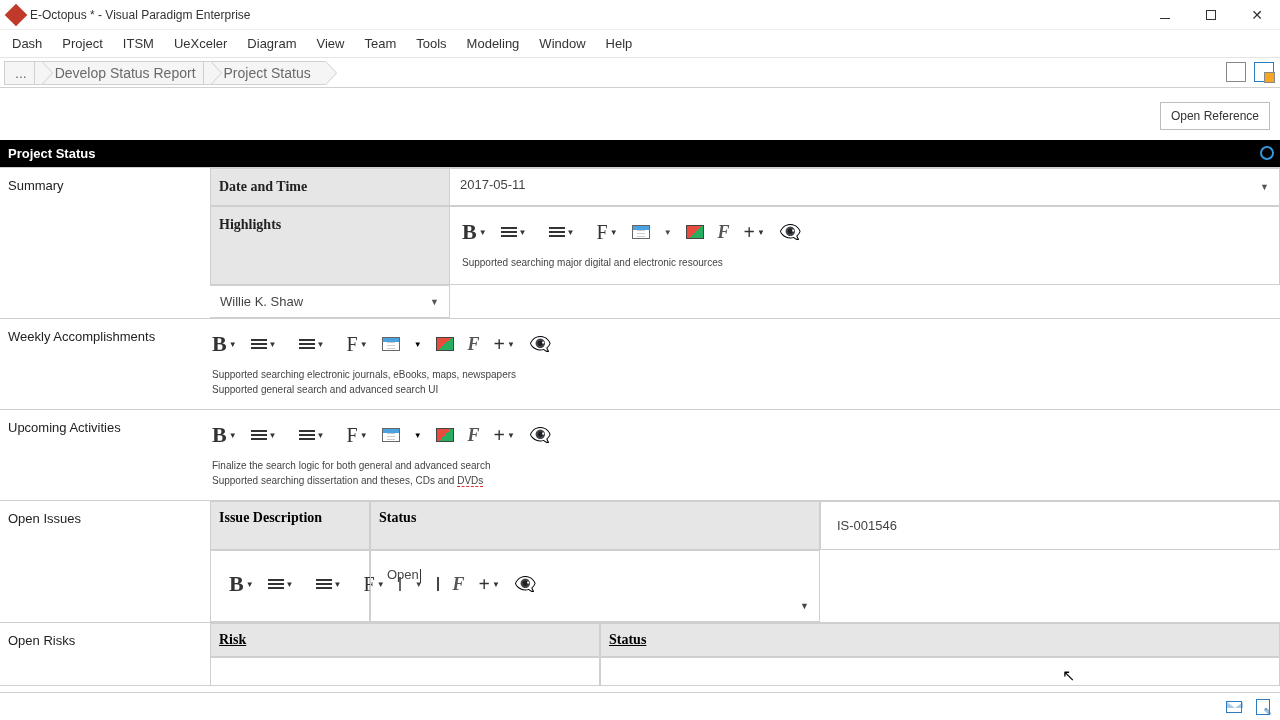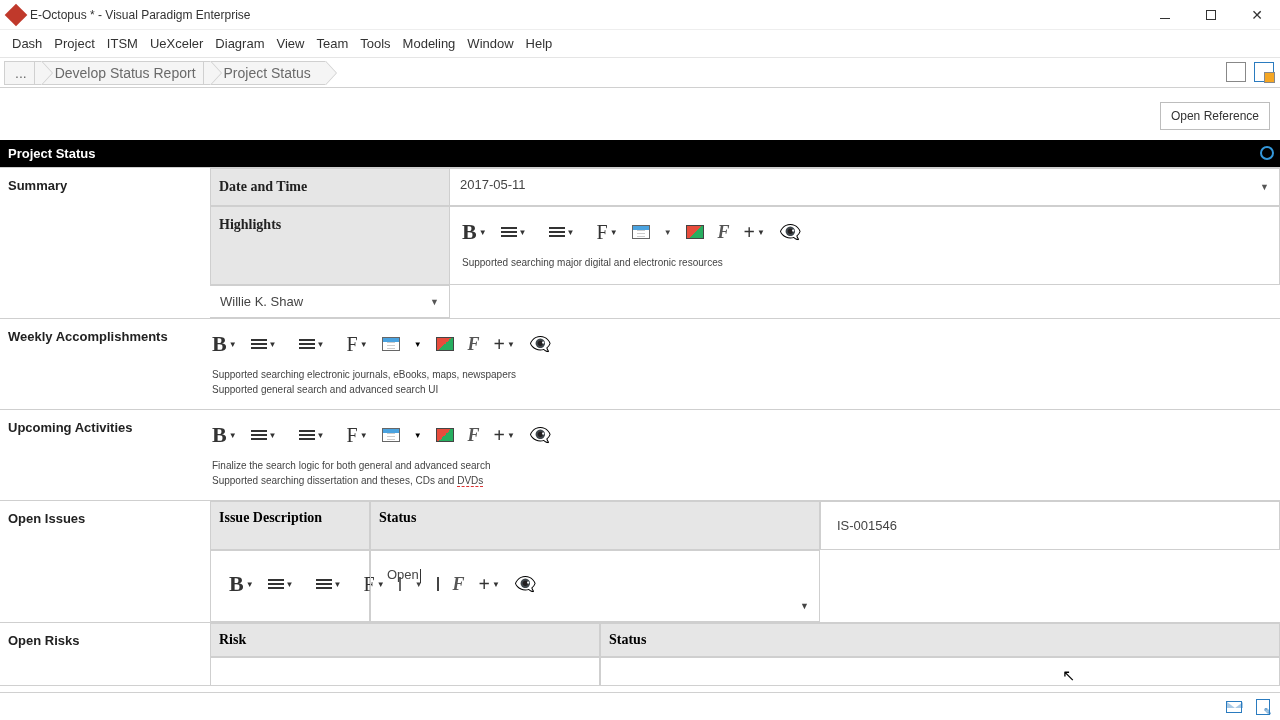--- a/index.html
+++ b/index.html
@@ -5,38 +5,38 @@
   * { box-sizing: border-box; margin: 0; padding: 0; }
   body { font-family: "Segoe UI", Tahoma, sans-serif; font-size: 12px; background: #fff; color: #000; width: 1280px; height: 720px; overflow: hidden; position: relative; }
   .titlebar { height: 30px; background: #fff; display: flex; align-items: center; padding-left: 8px; border-bottom: 1px solid #eee;}
   .titlebar .logo { width: 16px; height: 16px; margin-right: 6px; background: #c0392b; transform: rotate(45deg); }
   .titlebar .title { font-size: 12px; color: #333; }
   .winctrls { position: absolute; right: 0; top: 0; display: flex; }
   .winctrls div { width: 46px; height: 30px; display:flex; align-items:center; justify-content:center; font-family: sans-serif; font-size: 13px; color:#333;}
   .winctrls .sq { width:10px; height:10px; border:1px solid #333;}
   .winctrls .min { width:10px; border-top:1px solid #333; height:0; margin-top:6px;}
   .winctrls .x::before { content:"✕"; font-size:14px;}
-  .menubar { height: 28px; display: flex; align-items:center; padding: 0 12px; gap: 12px; border-bottom: 1px solid #e5e5e5; font-size:13px; color:#333;}
+  .menubar { height: 28px; display: flex; align-items:center; padding: 0 12px; gap: 20px; border-bottom: 1px solid #e5e5e5; font-size:13px; color:#333;}
   .menubar span { cursor: default; }
   .breadcrumb-row { height: 30px; display:flex; align-items:center; border-bottom:1px solid #d0d0d0; padding-left:2px; position:relative;}
   .crumb { display:inline-flex; align-items:center; height:24px; padding:0 14px 0 20px; color:#6a6a6a; font-size:14px; position:relative; background:#f5f5f5; border:1px solid #d0d0d0; margin-left:-8px;}
   .crumb:first-child { margin-left:2px; padding-left:10px;}
   .crumb::after { content:""; position:absolute; right:-11px; top:-1px; width:0;height:0; border-top:12px solid transparent; border-bottom:12px solid transparent; border-left:11px solid #f5f5f5; z-index:2;}
   .crumb::before { content:""; position:absolute; right:-12px; top:-1px; width:0;height:0; border-top:12px solid transparent; border-bottom:12px solid transparent; border-left:11px solid #d0d0d0; z-index:1;}
   .bc-icons { position:absolute; right:6px; top:4px; display:flex; gap:8px;}
   .bc-icons div { width:20px; height:20px; border:1px solid #888;}
   .bc-icons .b2 { border-color:#2a7bbf; position:relative;}
   .bc-icons .b2::after{content:"";position:absolute;right:-2px;bottom:-2px;width:9px;height:9px;background:#f5a623;border:1px solid #888;}
   .content-wrap { height: 598px; overflow-y: scroll; position:relative; border-bottom:1px solid #d0d0d0;}
   .ref-row { display:flex; justify-content:flex-end; padding:14px 10px 10px 0;}
   .refbtn { border:1px solid #bdbdbd; background:#fff; padding:6px 10px; font-size:12px; color:#333;}
   .section-banner { background:#000; color:#fff; font-weight:bold; padding:6px 8px; font-size:13px; position:relative;}
   .section-banner .target{ position:absolute; right:6px; top:6px; width:14px;height:14px; border:2px solid #3498db; border-radius:50%;}
   .form-grid { display:grid; grid-template-columns: 210px 1fr; }
-  .left-label { font-weight:bold; font-size:13px; padding:10px 8px; color:#222;}
+  .left-label { font-weight:normal; font-size:13px; padding:10px 8px; color:#222;}
   .sub-table { display:grid; grid-template-columns: 240px 1fr; }
   .sub-label { background:#e6e6e6; border:1px solid #cfcfcf; padding:10px 8px; font-weight:bold; font-family: Georgia, "Times New Roman", serif; font-size:14px; color:#222;}
   .sub-val { border:1px solid #cfcfcf; border-left:none; padding:8px 10px; font-size:13px; color:#444; position:relative;}
   .sub-val.dd::after{ content:"▼"; font-size:9px; position:absolute; right:10px; top:50%; transform:translateY(-50%); color:#555;}
   .toolbar { display:flex; align-items:center; gap:14px; padding:4px 2px 8px 2px; font-family: "Times New Roman", serif;}
   .tb { display:inline-flex; align-items:center; color:#333; font-size:18px;}
   .tb .car{ font-size:8px; margin-left:2px; color:#333;}
   .tb.bold { font-weight:bold; font-size:22px;}
   .tb.lines span{ display:inline-block; width:16px;}
   .tb.lines span i{ display:block; height:2px; background:#333; margin:2px 0;}
@@ -46,21 +46,21 @@
   .tb.clr{ font-style:italic; font-weight:bold; font-size:18px; color:#555;}
   .tb.plus{ font-weight:bold; font-size:20px;}
   .richbody { font-size:10px; color:#444; padding:2px 2px 6px 2px; line-height:1.5;}
   .full-rich { border-top:1px solid #cfcfcf; padding:8px 0 6px 0;}
   .hr { border-top:1px solid #cfcfcf;}
   .issues-grid { display:grid; grid-template-columns:160px 450px 1fr;}
   .ig-head { background:#e6e6e6; border:1px solid #cfcfcf; padding:8px; font-weight:bold; font-family:Georgia,serif; font-size:14px;}
   .ig-cell { border:1px solid #cfcfcf; padding:16px; font-size:13px; color:#444; position:relative;}
   .ig-cell.dd::after{ content:"▼"; font-size:9px; position:absolute; right:10px; bottom:10px;}
   .ig-cell .caret{ display:inline-block; width:1px; height:14px; background:#333; vertical-align:middle; margin-left:1px; animation: none;}
-  .risks-grid { display:grid; grid-template-columns: 390px 1fr;}
+  .risks-grid { display:grid; grid-template-columns: 390px 1fr; text-decoration: underline;}
   .footer { position:absolute; bottom:0; left:0; right:0; height:28px; border-top:1px solid #d0d0d0; display:flex; justify-content:flex-end; align-items:center; padding-right:10px; gap:14px; background:#fff;}
   .footer .mail{ width:16px;height:12px; border:1.5px solid #2a7bbf; position:relative;}
   .footer .mail::after{content:"";position:absolute;left:0;right:0;top:0;border-top:6px solid transparent;border-left:8px solid #2a7bbf;border-right:8px solid #2a7bbf;height:0;opacity:.4;}
   .footer .note{ width:14px;height:16px; border:1.5px solid #2a7bbf; position:relative;}
   .footer .note::after{content:"✎"; position:absolute; right:-3px; bottom:-3px; font-size:10px; color:#2a7bbf;}
   .cursor { position:absolute; left:1062px; top:666px; font-size:16px; color:#000; pointer-events:none;}
   .underline-red { border-bottom: 1.5px dashed #d33; }
 </style>
 </head>
 <body>

